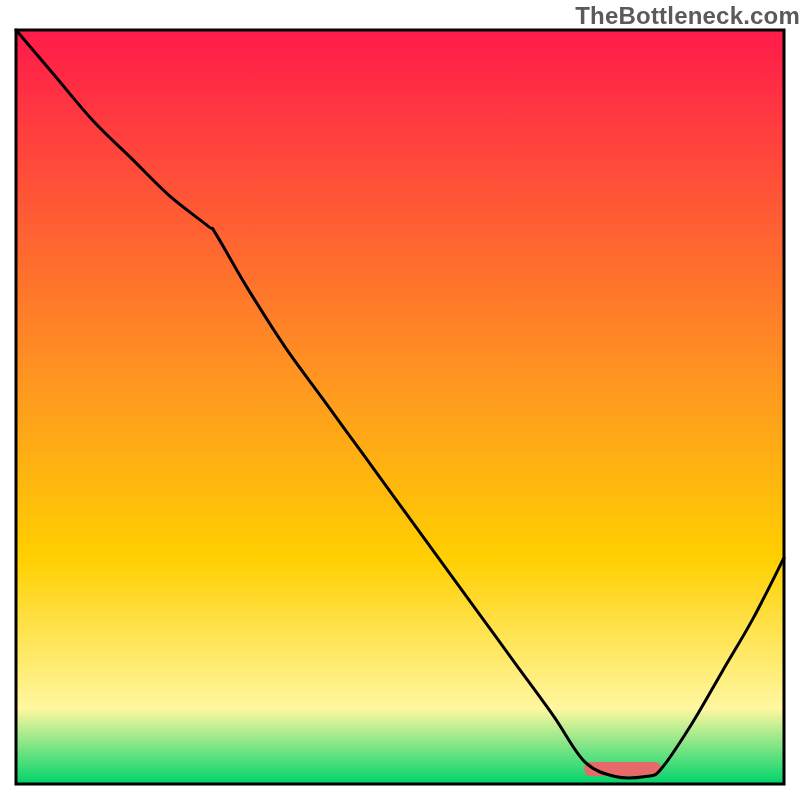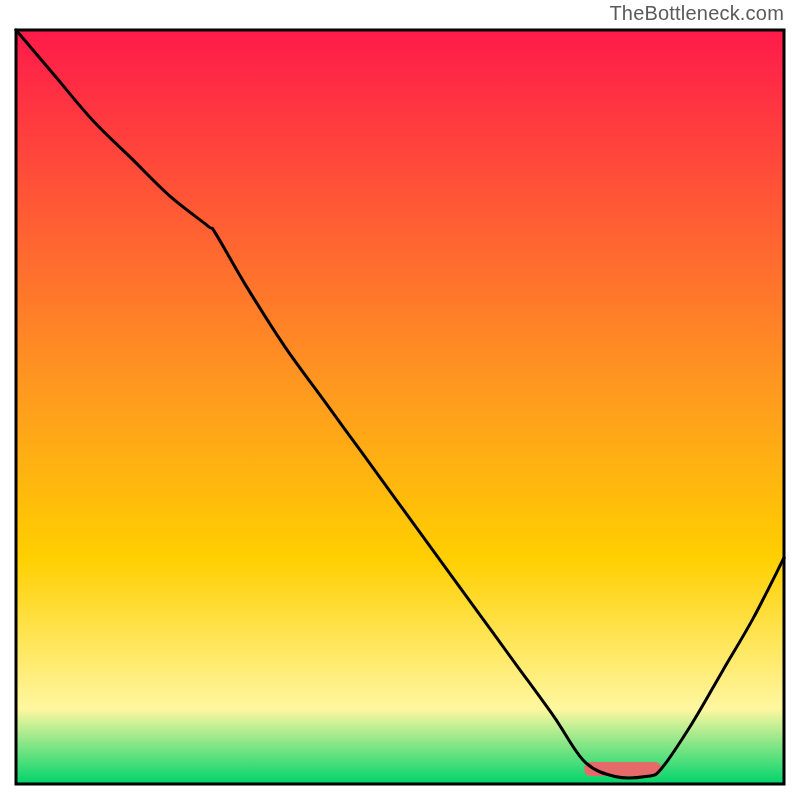--- a/index.html
+++ b/index.html
@@ -15,23 +15,23 @@
     position: relative;
     width: 800px;
     height: 800px;
   }
   svg {
     display: block;
   }
   .watermark {
     position: absolute;
     top: 2px;
-    right: 16px;
-    font-size: 20px;
-    font-weight: 400;
+    right: 0;
+    font-size: 24px;
+    font-weight: 700;
     color: #5a5a5a;
     letter-spacing: 0.2px;
   }
 </style>
 </head>
 <body>
 
 <div id="stage">
   <svg id="chart-svg" width="800" height="800" viewBox="0 0 800 800">
     <defs>

